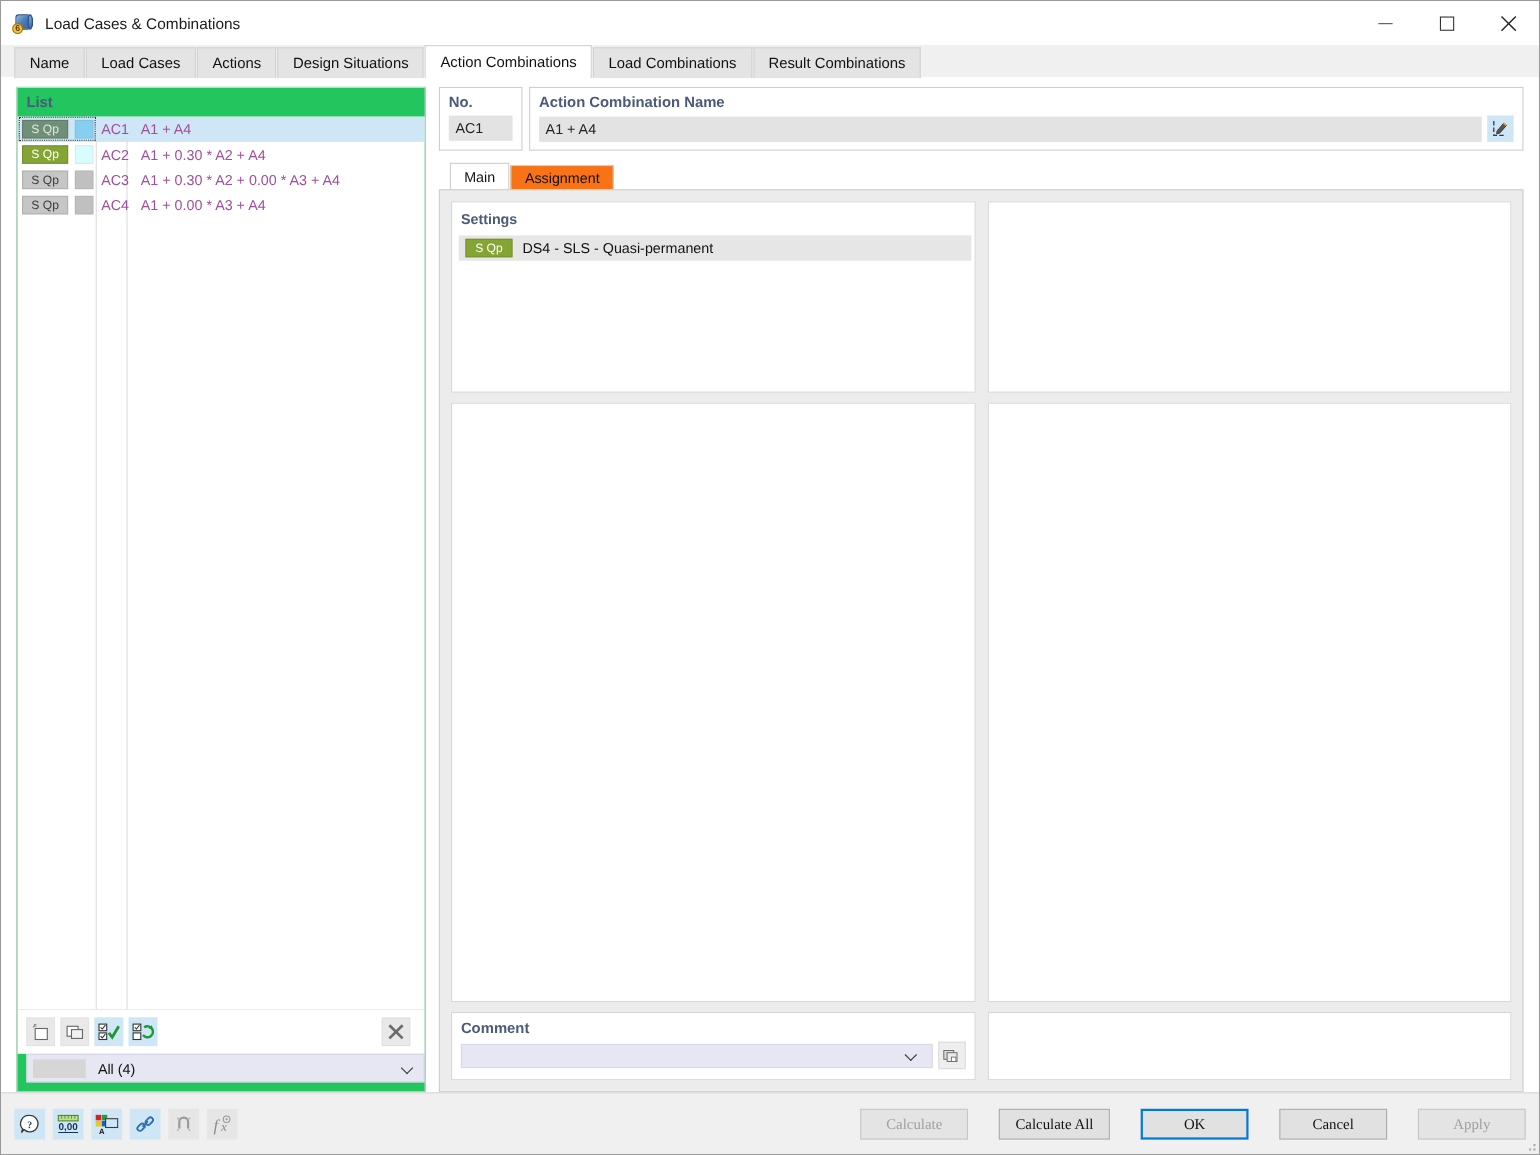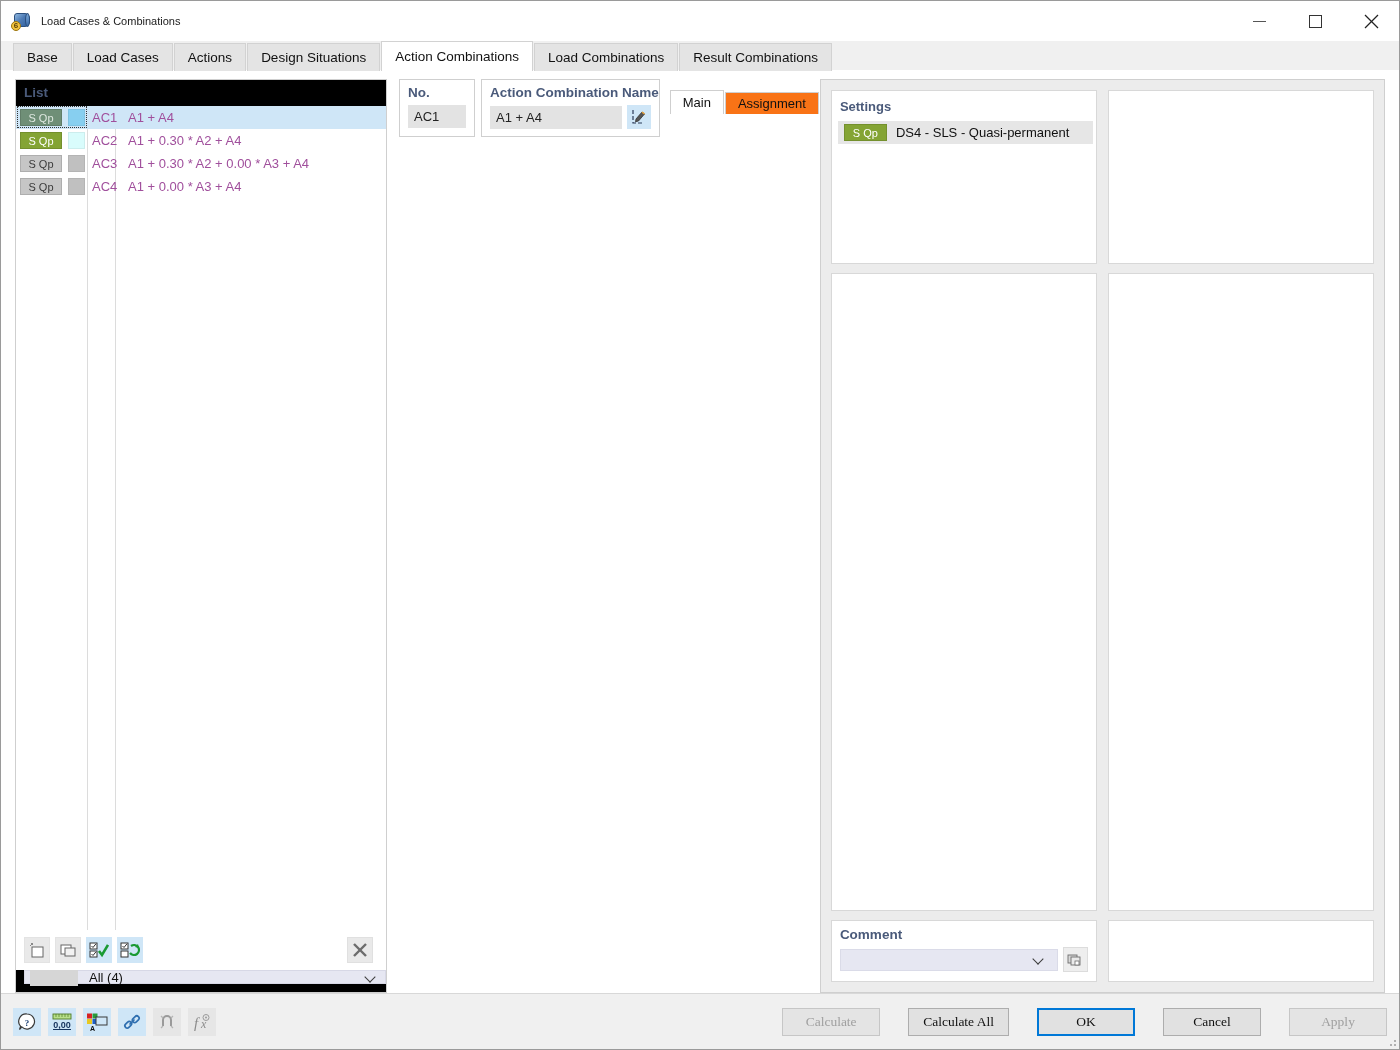--- a/index.html
+++ b/index.html
@@ -71,21 +71,21 @@
     border: 1px solid #9b7510;
     border-radius: 50%;
     font-size: 8px;
     line-height: 8px;
     text-align: center;
     color: #5b4306;
     font-weight: bold;
     box-sizing: border-box;
   }
   .title-text {
-    font-size: 11px;
+    font-size: 14px;
     color: #1b1b1b;
   }
   .win-controls {
     position: absolute;
     right: 0; top: 0;
     height: 40px;
     display: flex;
   }
   .win-btn {
     width: 56px; height: 40px;
@@ -141,21 +141,21 @@
     display: flex;
     min-height: 0;
     position: relative;
   }
 
   
   .left-panel {
     width: 372px;
     margin: 8px 0 0 14px;
     border: 1px solid #cfcfcf;
-    background: #000000;
+    background: #22c55e;
     display: flex;
     flex-direction: column;
     box-sizing: border-box;
     flex: 0 0 auto;
   }
   .panel-caption {
     font-size: 13.5px;
     font-weight: bold;
     color: #4a5a7a;
     padding: 5px 0 6px 8px;
@@ -242,21 +242,21 @@
     display: flex; align-items: center; justify-content: center;
     box-sizing: border-box;
     background: #e9e9e9;
     border: 1px solid #e3e3e3;
   }
   .tb-btn.blue { background:#cfe6f7; border-color:#cfe6f7; }
   .tb-spacer { flex: 1 1 auto; }
   .tb-btn.delete { background:#e9e9e9; border-color:#e0e0e0; }
 
   .filter-row {
-    height: 14px;
+    height: 26px;
     margin: 0 0 8px 8px;
     background: #e6e7f2;
     border: 1px solid #d7d8e6;
     display: flex;
     align-items: center;
     box-sizing: border-box;
     flex: 0 0 auto;
   }
   .filter-swatch {
     width: 48px; height: 17px;
@@ -284,21 +284,21 @@
     border-right: 1.4px solid #3b3b3b;
     border-bottom: 1.4px solid #3b3b3b;
     transform: rotate(45deg);
   }
 
   
   .right-side {
     flex: 1 1 auto;
     margin: 8px 14px 0 12px;
     display: flex;
-    flex-direction: row;
+    flex-direction: column;
     min-width: 0;
   }
   .top-row {
     display: flex;
     flex: 0 0 auto;
     height: 58px;
     gap: 6px;
   }
   .group {
     border: 1px solid #cfcfcf;
@@ -549,21 +549,21 @@
       <div class="win-btn">
         <svg width="15" height="15" viewBox="0 0 15 15">
             <line x1="1" y1="1" x2="14" y2="14" stroke="#222" stroke-width="1.3"></line>
             <line x1="14" y1="1" x2="1" y2="14" stroke="#222" stroke-width="1.3"></line>
           </svg>
       </div>
     </div>
   </div>
 
   <div class="tabstrip">
-    <div class="tab">Base</div>
+    <div class="tab">Name</div>
     <div class="tab">Load Cases</div>
     <div class="tab">Actions</div>
     <div class="tab">Design Situations</div>
     <div class="tab active">Action Combinations</div>
     <div class="tab">Load Combinations</div>
     <div class="tab">Result Combinations</div>
   </div>
 
   <div class="dialog-body">
 

